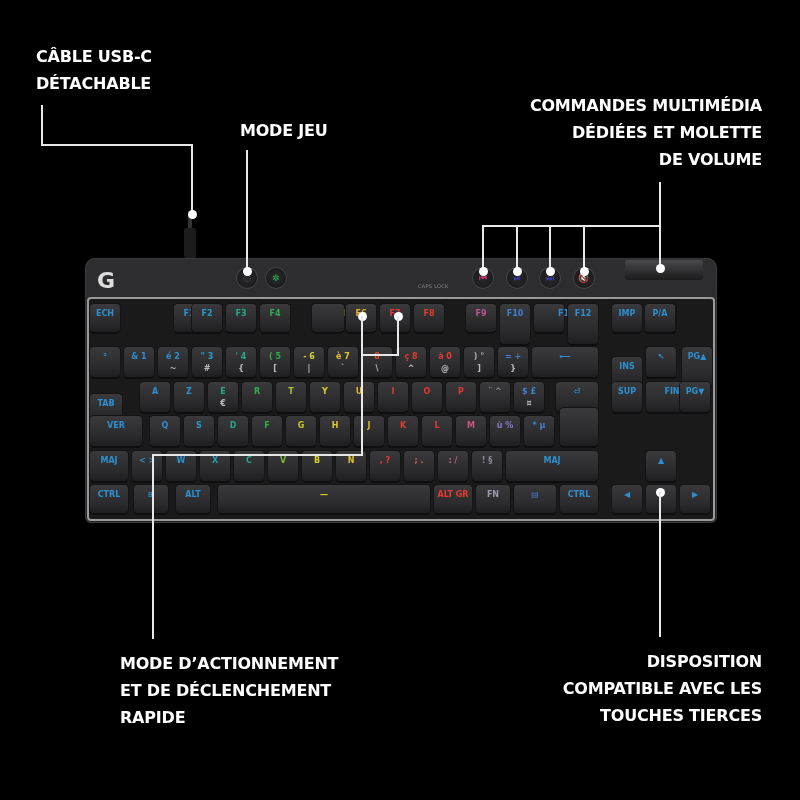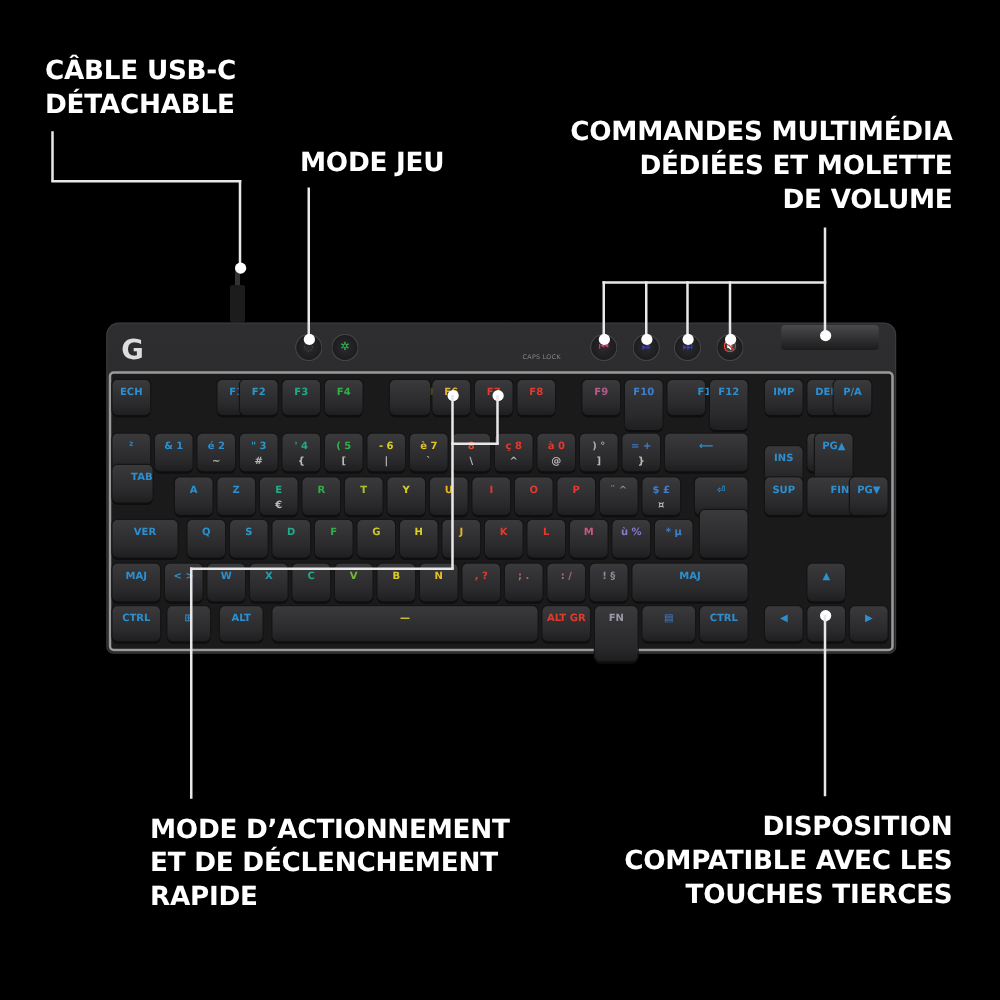--- a/index.html
+++ b/index.html
@@ -1,17 +1,17 @@
 <!DOCTYPE html>
 <html><head>
 <meta charset="utf-8">
 <style>
   html, body { margin:0; padding:0; background:#000; }
   body { width:800px; height:800px; position:relative; overflow:hidden; font-family:"DejaVu Sans", sans-serif; }
-  .label { position:absolute; color:#fff; font-weight:bold; font-size:21px; line-height:27px; letter-spacing:-0.2px; white-space:pre-line; }
+  .label { position:absolute; color:#fff; font-weight:bold; font-size:16px; line-height:27px; letter-spacing:-0.2px; white-space:pre-line; }
   .label.right { text-align:right; }
   .ln { position:absolute; background:#e8e8e8; }
   .dot { position:absolute; width:9px; height:9px; border-radius:50%; background:#fff; margin:-4.5px 0 0 -4.5px; z-index:5; }
   .kb { position:absolute; left:85px; top:258px; width:632px; height:265px; background:linear-gradient(#2e2e30,#232325); border-radius:10px 10px 6px 6px; box-shadow:0 0 0 1px #3a3a3c inset; }
   .plate { position:absolute; left:87px; top:297px; width:628px; height:224px; background:#1a1a1b; border:2px solid #9a9a9a; border-radius:4px; box-sizing:border-box; }
   .key { position:absolute; background:linear-gradient(#3a3a3d,#2a2a2c 70%,#1e1e20); border-radius:4px; box-shadow:0 2px 0 #0e0e0f, 0 0 0 1px #141415; box-sizing:border-box; font-size:8px; font-weight:bold; text-align:center; padding-top:5px; line-height:10px; }
   .key .sub { display:block; font-size:8px; color:#bbb; margin-top:2px; }
   .round { position:absolute; width:22px; height:22px; border-radius:50%; background:radial-gradient(#2b2b2e,#141415); box-shadow:0 0 0 1px #444 inset; font-size:9px; text-align:center; line-height:22px; }
   .cable { position:absolute; left:184px; top:228px; width:12px; height:30px; background:#1c1c1c; border-radius:2px; }
   .cable2 { position:absolute; left:188px; top:212px; width:4px; height:18px; background:#333; }
@@ -59,39 +59,39 @@
     <div class="key" style="left: 312px; top: 304px; width: 30px; height: 28px; color: rgb(217, 207, 42); padding-left: 32px;"><span>F5</span></div>
     <div class="key" style="left: 346px; top: 304px; width: 30px; height: 28px; color: rgb(227, 181, 42);"><span>F6</span></div>
     <div class="key" style="left: 380px; top: 304px; width: 30px; height: 28px; color: rgb(227, 58, 47);"><span>F7</span></div>
     <div class="key" style="left: 414px; top: 304px; width: 30px; height: 28px; color: rgb(227, 58, 47);"><span>F8</span></div>
     <div class="key" style="left: 466px; top: 304px; width: 30px; height: 28px; color: rgb(184, 90, 138);"><span>F9</span></div>
     <div class="key" style="left: 500px; top: 304px; width: 30px; height: 40px; color: rgb(63, 127, 208);"><span>F10</span></div>
     <div class="key" style="left: 534px; top: 304px; width: 30px; height: 28px; color: rgb(44, 143, 208); padding-left: 24px;"><span>F11</span></div>
     <div class="key" style="left: 568px; top: 304px; width: 30px; height: 40px; color: rgb(44, 143, 208);"><span>F12</span></div>
     <div class="key" style="left: 612px; top: 304px; width: 30px; height: 28px; color: rgb(44, 143, 208);"><span>IMP</span></div>
     <div class="key" style="left: 646px; top: 304px; width: 30px; height: 28px; color: rgb(44, 143, 208);"><span>DEF</span></div>
-    <div class="key" style="left: 667px; top: 304px; width: 30px; height: 28px; color: rgb(44, 143, 208);"><span>P/A</span></div>
+    <div class="key" style="left: 645px; top: 304px; width: 30px; height: 28px; color: rgb(44, 143, 208);"><span>P/A</span></div>
     <div class="key" style="left: 90px; top: 347px; width: 30px; height: 30px; color: rgb(44, 143, 208);"><span>²</span></div>
     <div class="key" style="left: 124px; top: 347px; width: 30px; height: 30px; color: rgb(44, 143, 208);"><span>&amp; 1</span></div>
     <div class="key" style="left: 158px; top: 347px; width: 30px; height: 30px; color: rgb(44, 143, 208);"><span>é 2</span><span class="sub">~</span></div>
     <div class="key" style="left: 192px; top: 347px; width: 30px; height: 30px; color: rgb(44, 152, 200);"><span>" 3</span><span class="sub">#</span></div>
     <div class="key" style="left: 226px; top: 347px; width: 30px; height: 30px; color: rgb(38, 168, 138);"><span>' 4</span><span class="sub">{</span></div>
     <div class="key" style="left: 260px; top: 347px; width: 30px; height: 30px; color: rgb(47, 174, 74);"><span>( 5</span><span class="sub">[</span></div>
     <div class="key" style="left: 294px; top: 347px; width: 30px; height: 30px; color: rgb(217, 207, 42);"><span>- 6</span><span class="sub">|</span></div>
     <div class="key" style="left: 328px; top: 347px; width: 30px; height: 30px; color: rgb(227, 194, 42);"><span>è 7</span><span class="sub">`</span></div>
     <div class="key" style="left: 362px; top: 347px; width: 30px; height: 30px; color: rgb(227, 80, 47);"><span>8</span><span class="sub">\</span></div>
     <div class="key" style="left: 396px; top: 347px; width: 30px; height: 30px; color: rgb(227, 58, 47);"><span>ç 8</span><span class="sub">^</span></div>
     <div class="key" style="left: 430px; top: 347px; width: 30px; height: 30px; color: rgb(227, 58, 47);"><span>à 0</span><span class="sub">@</span></div>
     <div class="key" style="left: 464px; top: 347px; width: 30px; height: 30px; color: rgb(170, 170, 170);"><span>) °</span><span class="sub">]</span></div>
     <div class="key" style="left: 498px; top: 347px; width: 30px; height: 30px; color: rgb(63, 127, 208);"><span>= +</span><span class="sub">}</span></div>
     <div class="key" style="left: 532px; top: 347px; width: 66px; height: 30px; color: rgb(44, 143, 208);"><span>⟵</span></div>
     <div class="key" style="left: 612px; top: 357px; width: 30px; height: 30px; color: rgb(44, 143, 208);"><span>INS</span></div>
     <div class="key" style="left: 646px; top: 347px; width: 30px; height: 30px; color: rgb(44, 143, 208);"><span>↖</span></div>
-    <div class="key" style="left: 652px; top: 347px; width: 30px; height: 40px; color: rgb(44, 143, 208);"><span>PG▲</span></div>
-    <div class="key" style="left: 90px; top: 372px; width: 32px; height: 30px; color: rgb(44, 143, 208); text-align: right;"><span>TAB</span></div>
+    <div class="key" style="left: 682px; top: 347px; width: 30px; height: 40px; color: rgb(44, 143, 208);"><span>PG▲</span></div>
+    <div class="key" style="left: 90px; top: 394px; width: 32px; height: 30px; color: rgb(44, 143, 208);"><span>TAB</span></div>
     <div class="key" style="left: 140px; top: 382px; width: 30px; height: 30px; color: rgb(44, 143, 208);"><span>A</span></div>
     <div class="key" style="left: 174px; top: 382px; width: 30px; height: 30px; color: rgb(44, 143, 208);"><span>Z</span></div>
     <div class="key" style="left: 208px; top: 382px; width: 30px; height: 30px; color: rgb(38, 168, 138);"><span>E</span><span class="sub">€</span></div>
     <div class="key" style="left: 242px; top: 382px; width: 30px; height: 30px; color: rgb(47, 174, 74);"><span>R</span></div>
     <div class="key" style="left: 276px; top: 382px; width: 30px; height: 30px; color: rgb(168, 200, 42);"><span>T</span></div>
     <div class="key" style="left: 310px; top: 382px; width: 30px; height: 30px; color: rgb(217, 207, 42);"><span>Y</span></div>
     <div class="key" style="left: 344px; top: 382px; width: 30px; height: 30px; color: rgb(227, 181, 42);"><span>U</span></div>
     <div class="key" style="left: 378px; top: 382px; width: 30px; height: 30px; color: rgb(227, 58, 47);"><span>I</span></div>
     <div class="key" style="left: 412px; top: 382px; width: 30px; height: 30px; color: rgb(227, 58, 47);"><span>O</span></div>
     <div class="key" style="left: 446px; top: 382px; width: 30px; height: 30px; color: rgb(227, 58, 47);"><span>P</span></div>
@@ -126,21 +126,21 @@
     <div class="key" style="left: 404px; top: 451px; width: 30px; height: 30px; color: rgb(200, 90, 90);"><span>; .</span></div>
     <div class="key" style="left: 438px; top: 451px; width: 30px; height: 30px; color: rgb(176, 106, 122);"><span>: /</span></div>
     <div class="key" style="left: 472px; top: 451px; width: 30px; height: 30px; color: rgb(138, 138, 154);"><span>! §</span></div>
     <div class="key" style="left: 506px; top: 451px; width: 92px; height: 30px; color: rgb(44, 143, 208);"><span>MAJ</span></div>
     <div class="key" style="left: 646px; top: 451px; width: 30px; height: 30px; color: rgb(44, 143, 208);"><span>▲</span></div>
     <div class="key" style="left: 90px; top: 485px; width: 38px; height: 28px; color: rgb(44, 143, 208);"><span>CTRL</span></div>
     <div class="key" style="left: 134px; top: 485px; width: 34px; height: 28px; color: rgb(44, 143, 208);"><span>⊞</span></div>
     <div class="key" style="left: 176px; top: 485px; width: 34px; height: 28px; color: rgb(44, 143, 208);"><span>ALT</span></div>
     <div class="key" style="left: 218px; top: 485px; width: 212px; height: 28px; color: rgb(217, 207, 42);"><span>—</span></div>
     <div class="key" style="left: 434px; top: 485px; width: 38px; height: 28px; color: rgb(227, 58, 47);"><span>ALT GR</span></div>
-    <div class="key" style="left: 476px; top: 485px; width: 34px; height: 44px; color: rgb(154, 154, 170);"><span>FN</span></div>
+    <div class="key" style="left: 476px; top: 485px; width: 34px; height: 28px; color: rgb(154, 154, 170);"><span>FN</span></div>
     <div class="key" style="left: 514px; top: 485px; width: 42px; height: 28px; color: rgb(63, 127, 208);"><span>▤</span></div>
     <div class="key" style="left: 560px; top: 485px; width: 38px; height: 28px; color: rgb(44, 143, 208);"><span>CTRL</span></div>
     <div class="key" style="left: 612px; top: 485px; width: 30px; height: 28px; color: rgb(44, 143, 208);"><span>◀</span></div>
     <div class="key" style="left: 646px; top: 485px; width: 30px; height: 28px; color: rgb(44, 143, 208);"><span>▼</span></div>
     <div class="key" style="left: 680px; top: 485px; width: 30px; height: 28px; color: rgb(44, 143, 208);"><span>▶</span></div>
     <div class="key" style="left: 560px; top: 408px; width: 38px; height: 38px;"></div>
   </div>
 
 <div class="ln" style="left:41px;top:105px;width:2px;height:40px;"></div>
 <div class="ln" style="left:41px;top:144px;width:152px;height:2px;"></div>

